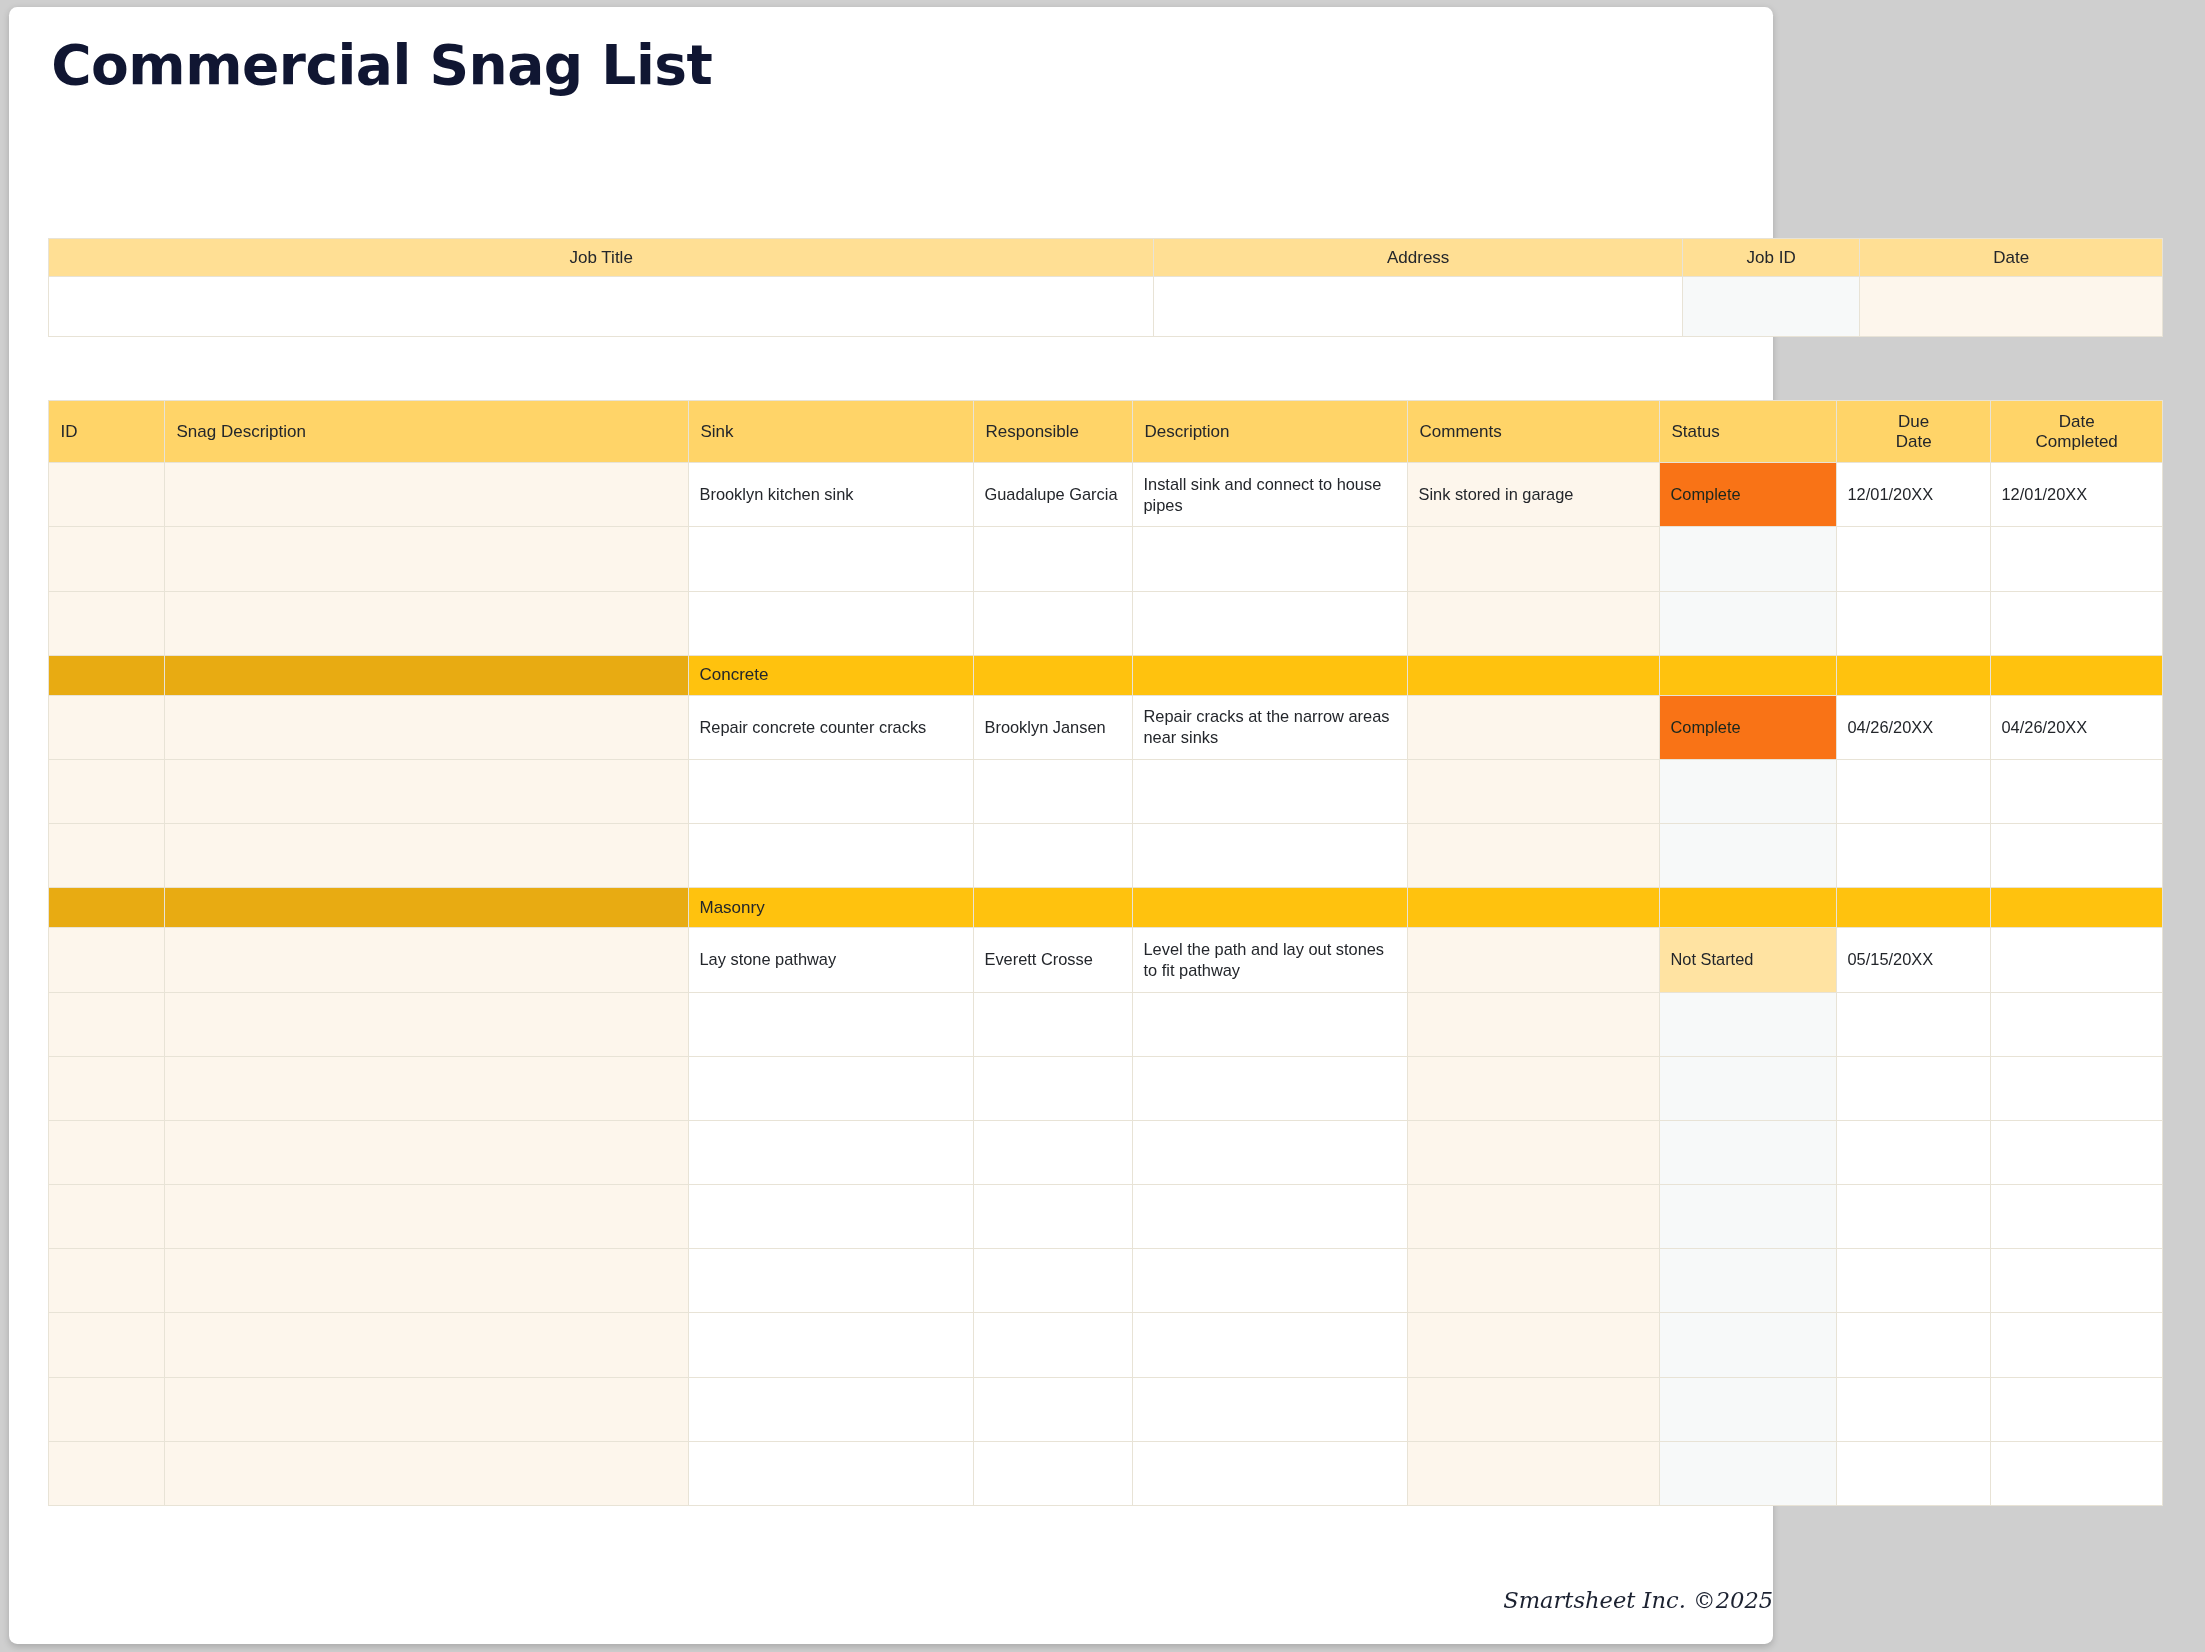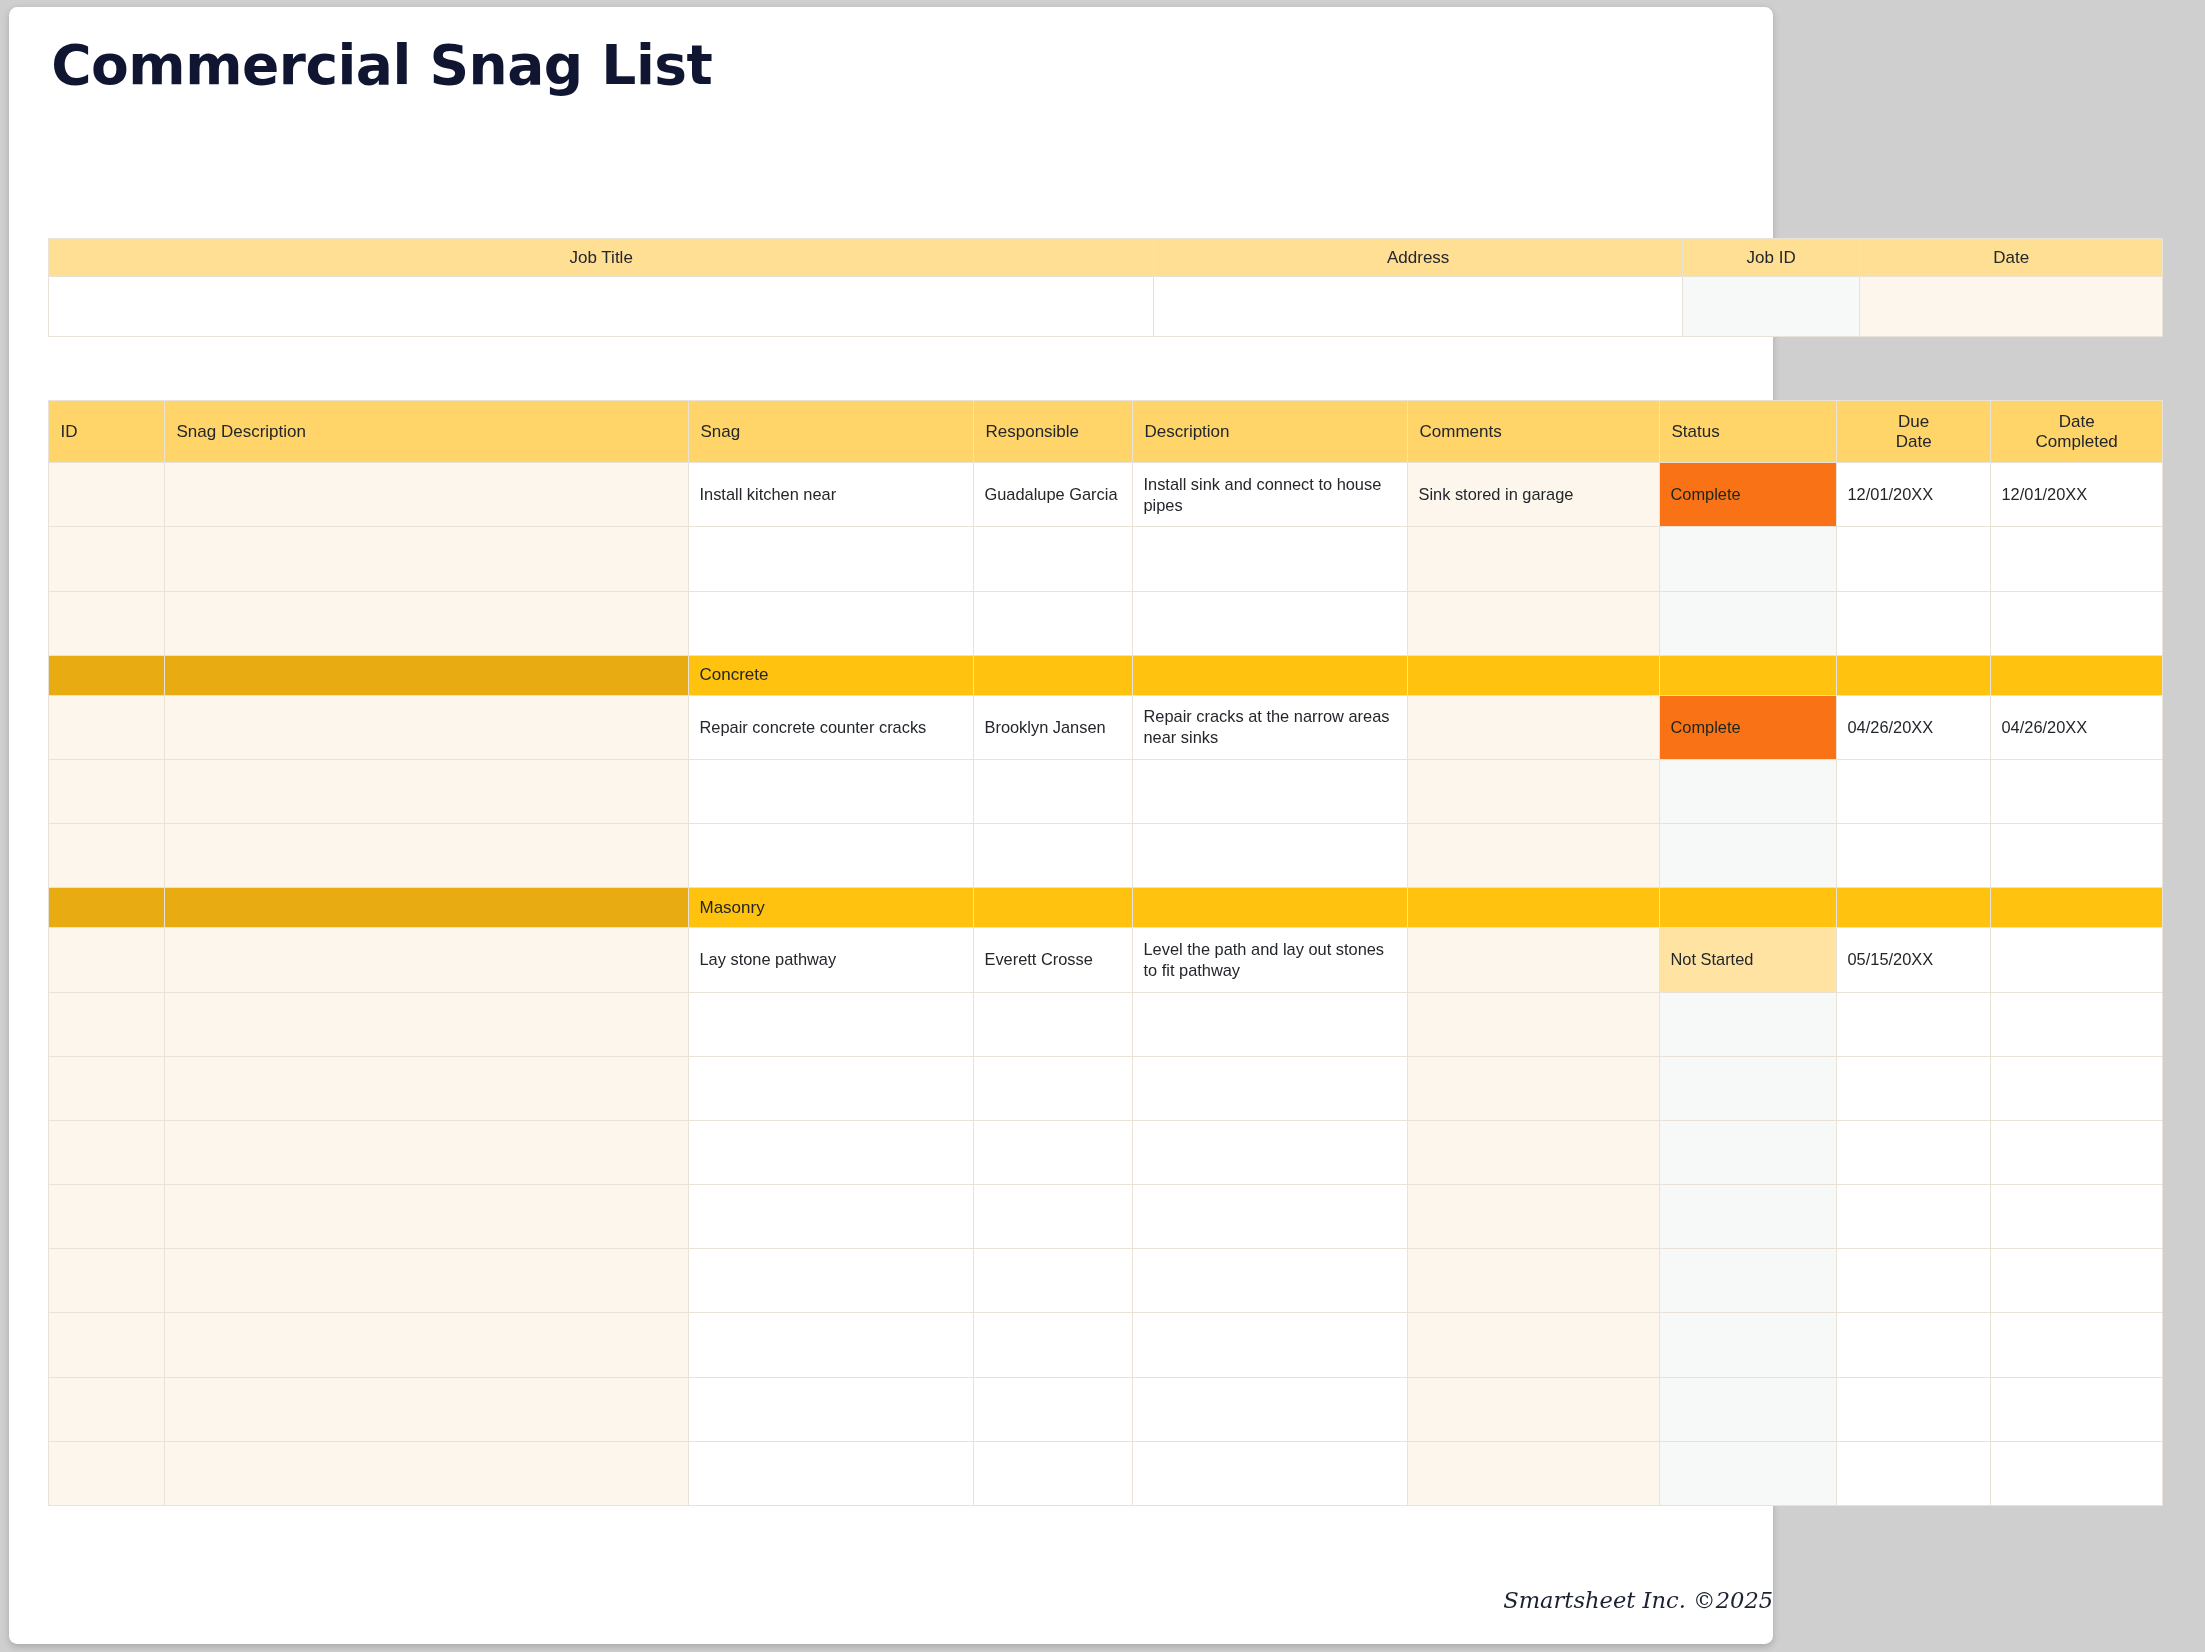--- a/index.html
+++ b/index.html
@@ -163,40 +163,40 @@
       <col style="width:275px">
       <col style="width:252px">
       <col style="width:177px">
       <col style="width:154px">
       <col style="width:172px">
     </colgroup>
     <thead>
       <tr>
         <th>ID</th>
         <th>Snag Description</th>
-        <th>Snag</th>
+        <th>Sink</th>
         <th>Responsible</th>
         <th>Description</th>
         <th>Comments</th>
         <th>Status</th>
         <th class="center">
           <span>Due</span><br>
           <span>Date</span>
         </th>
         <th class="center">
           <span>Date</span><br>
           <span>Completed</span>
         </th>
       </tr>
     </thead>
     <tbody id="snag-body">
         <tr>
           <td class="cell-cream"></td>
           <td class="cell-cream"></td>
-          <td class="cell-white">Install kitchen near</td>
+          <td class="cell-white">Brooklyn kitchen sink</td>
           <td class="cell-white">Guadalupe Garcia</td>
           <td class="cell-white">Install sink and connect to house pipes</td>
           <td class="cell-cream">Sink stored in garage</td>
           <td class="status-complete">Complete</td>
           <td class="cell-white">12/01/20XX</td>
           <td class="cell-white">12/01/20XX</td>
         </tr>
         <tr>
           <td class="cell-cream"></td>
           <td class="cell-cream"></td>

